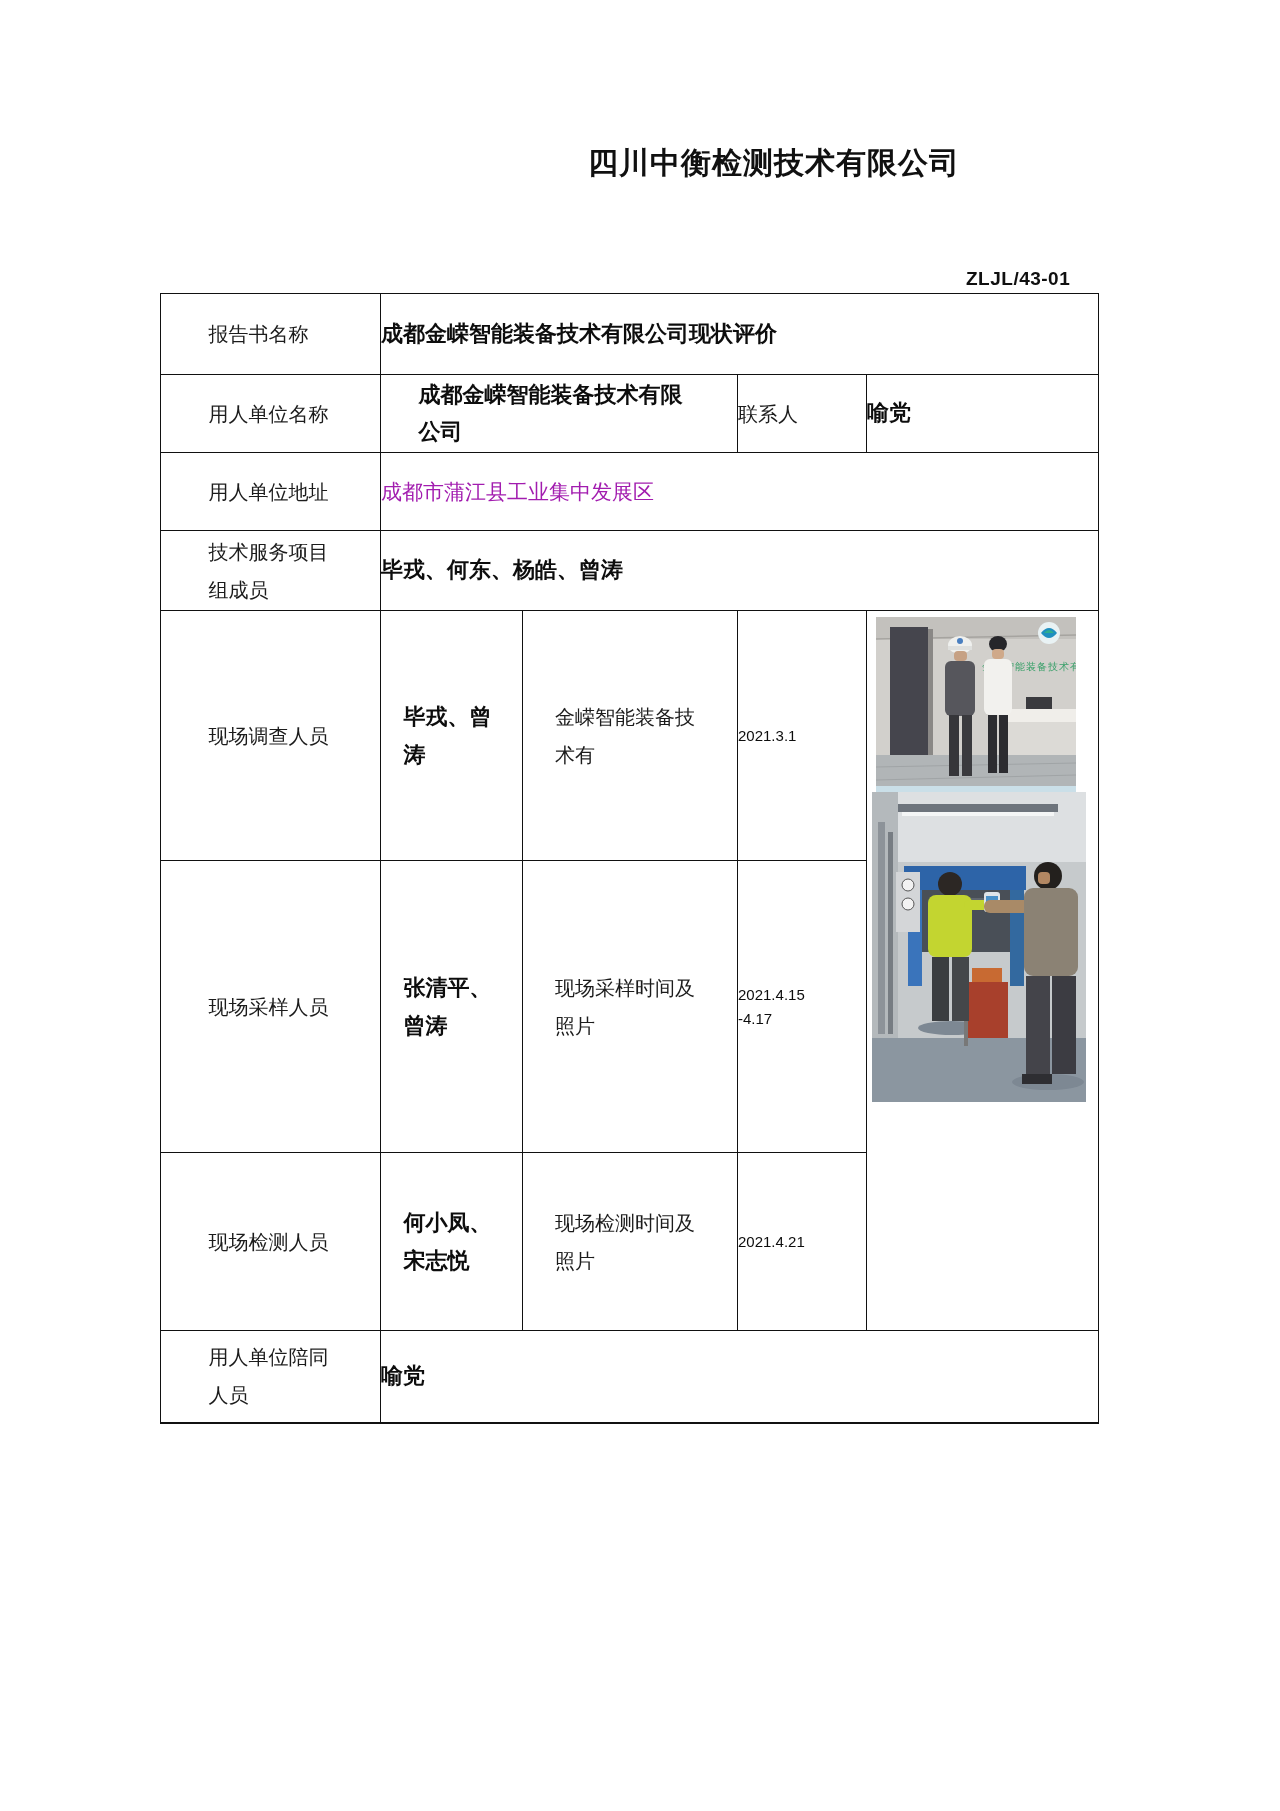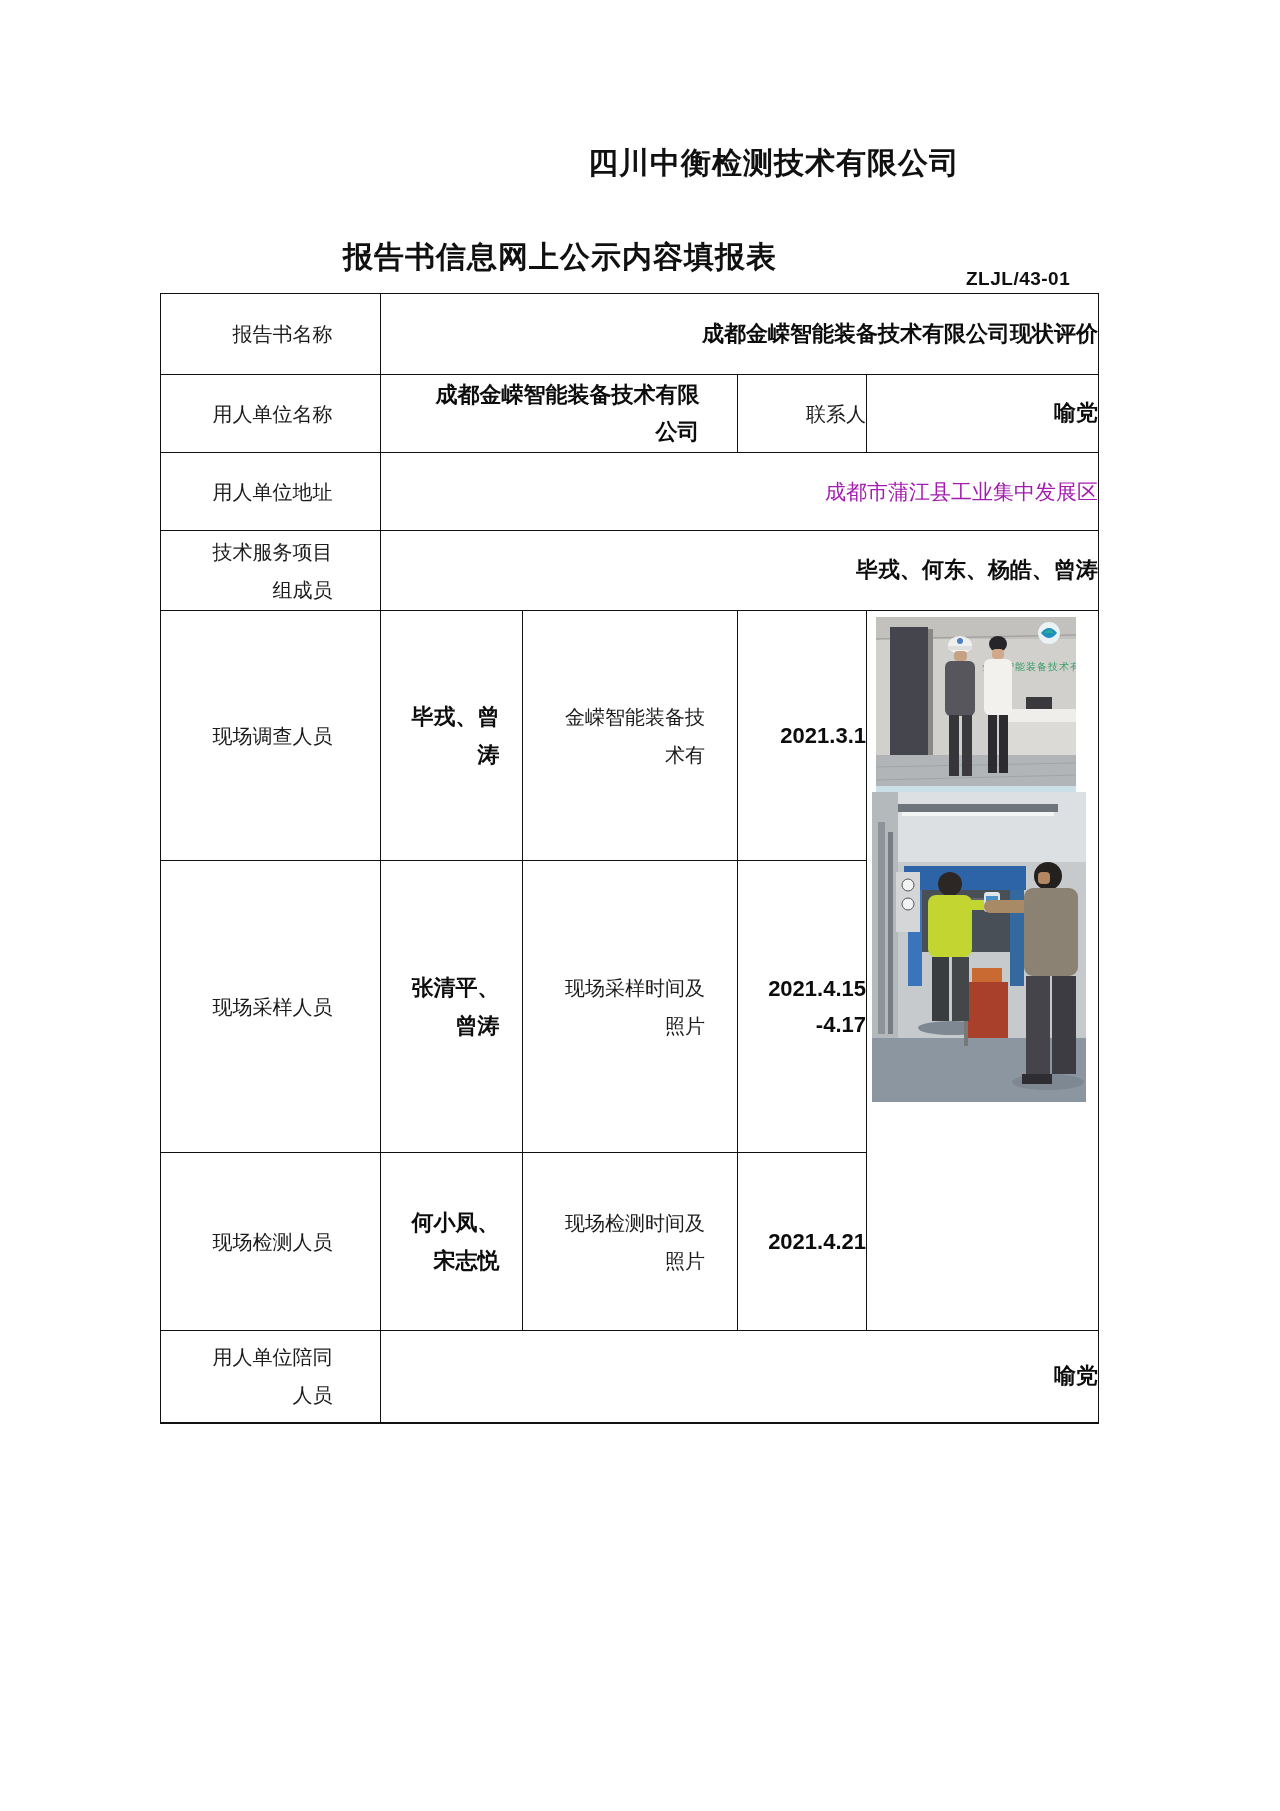--- a/index.html
+++ b/index.html
@@ -19,51 +19,50 @@
   .form-code {
     position:absolute; left:966px; top:268px; font-size:19px; font-weight:700;
     letter-spacing:0.5px; color:#101010;
   }
   table.form-table {
     position:absolute; left:160px; top:293px; width:938px;
     border-collapse:collapse; table-layout:fixed;
     border:1px solid #111; border-bottom:2px solid #111;
   }
   table.form-table td {
-    border:1px solid #111; text-align:right; vertical-align:middle; padding:0;margin-left:34px;
+    border:1px solid #111; text-align:left; vertical-align:middle; padding:0;margin-left:34px;
   }
   .lbl {
     font-family:"Liberation Serif","DejaVu Serif",serif;
     font-size:20px; line-height:1.9; color:#1c1c1c;
   }
   .val {
     font-family:Liberation Serif, serif;
     font-weight:700; font-size:22px; line-height:1.65; color:#0d0d0d;
   }
   .serifval {
     font-family:"Liberation Serif","DejaVu Serif",serif;
     font-size:21px; color:#a21caf;
   }
-  .date { font-weight:700; font-size:22px; line-height:1.6; color:#0d0d0d; }
+  .date { font-weight:400; font-size:15px; line-height:1.6; color:#0d0d0d; }
   .w124 { width:124px; margin:0 auto; }
   .w281 { width:281px; margin:0 auto; }
   .w96  { width:96px;  margin:0 auto; line-height:1.7; }
   .w150 { width:150px; margin:0 auto; }
   .photo-cell { position:relative; vertical-align:top; }
   .photo { position:absolute; display:block; }
   .photo-survey   { left:9px; top:6px;   width:200px; height:177px; }
   .photo-sampling { left:5px; top:181px; width:214px; height:310px; }
 </style>
 </head>
 <body>
 
 <div class="page">
 
   <div class="doc-title">四川中衡检测技术有限公司</div>
-  <div class="doc-subtitle">报告书信息网上公示内容填报表</div>
   <div class="form-code">ZLJL/43-01</div>
 
   <table class="form-table">
     <colgroup>
       <col style="width:220px">
         <col style="width:142px">
         <col style="width:215px">
       <col style="width:129px">
         <col style="width:232px">
     </colgroup>

